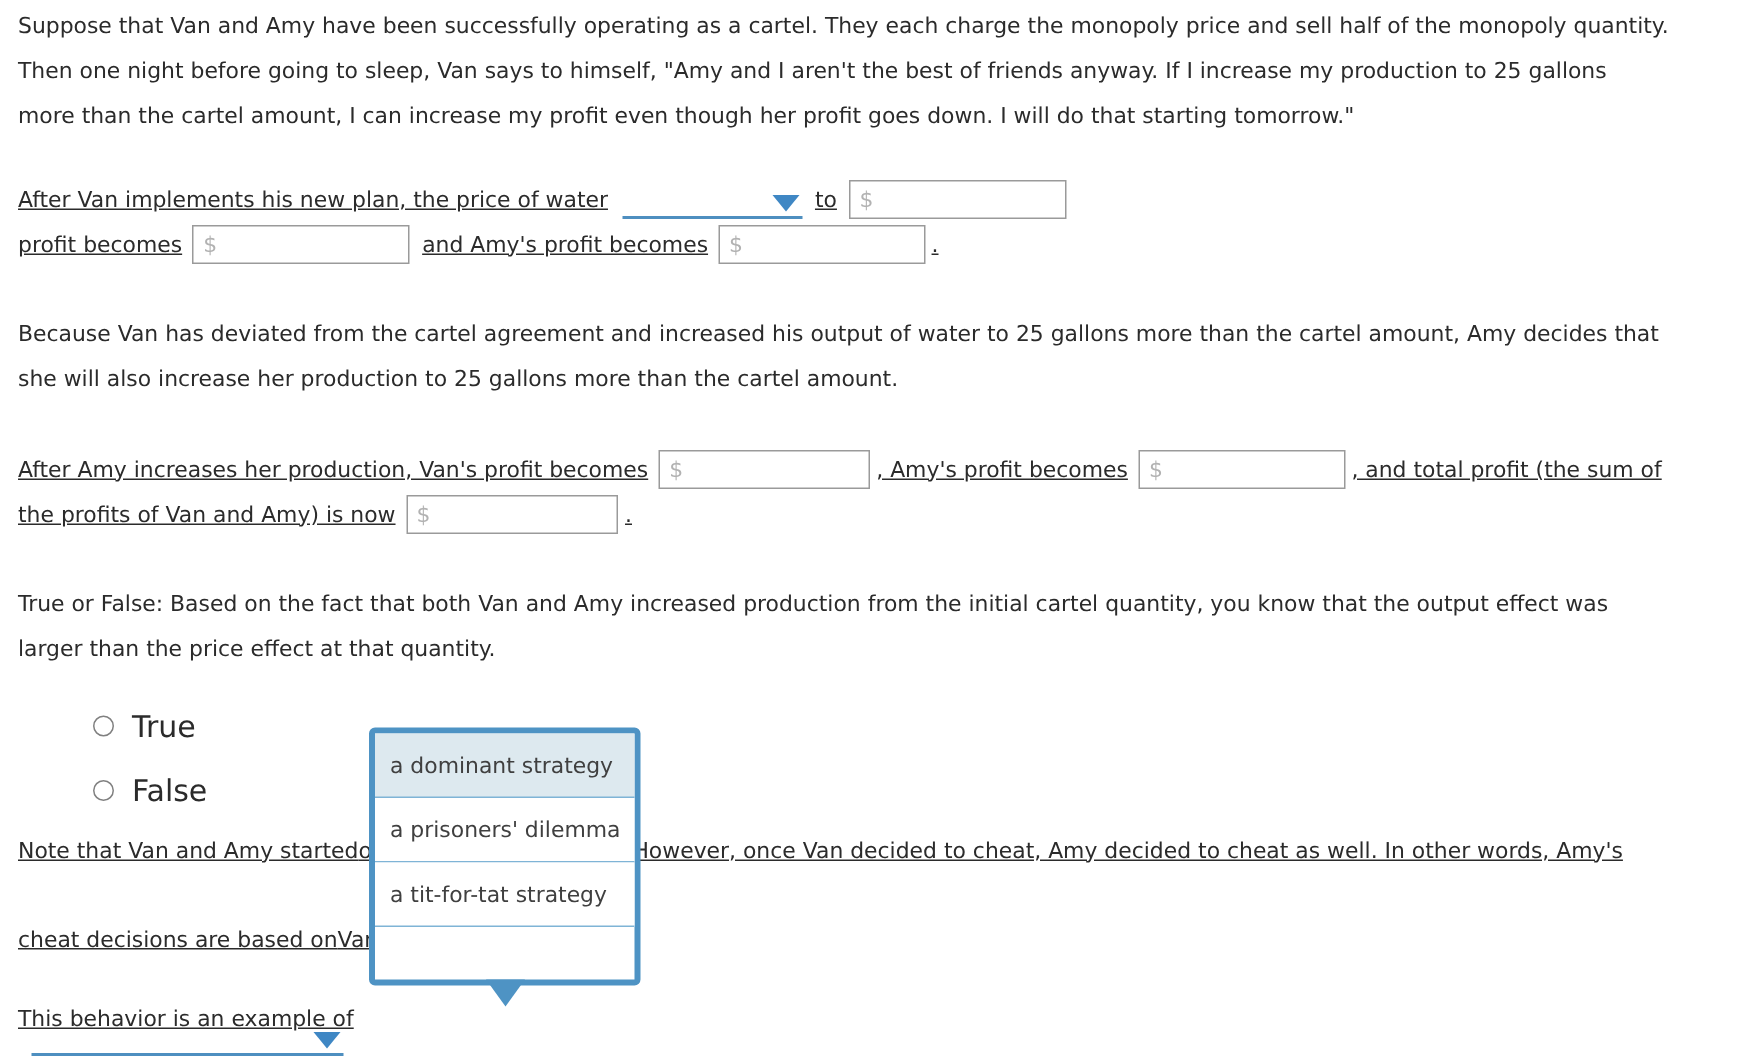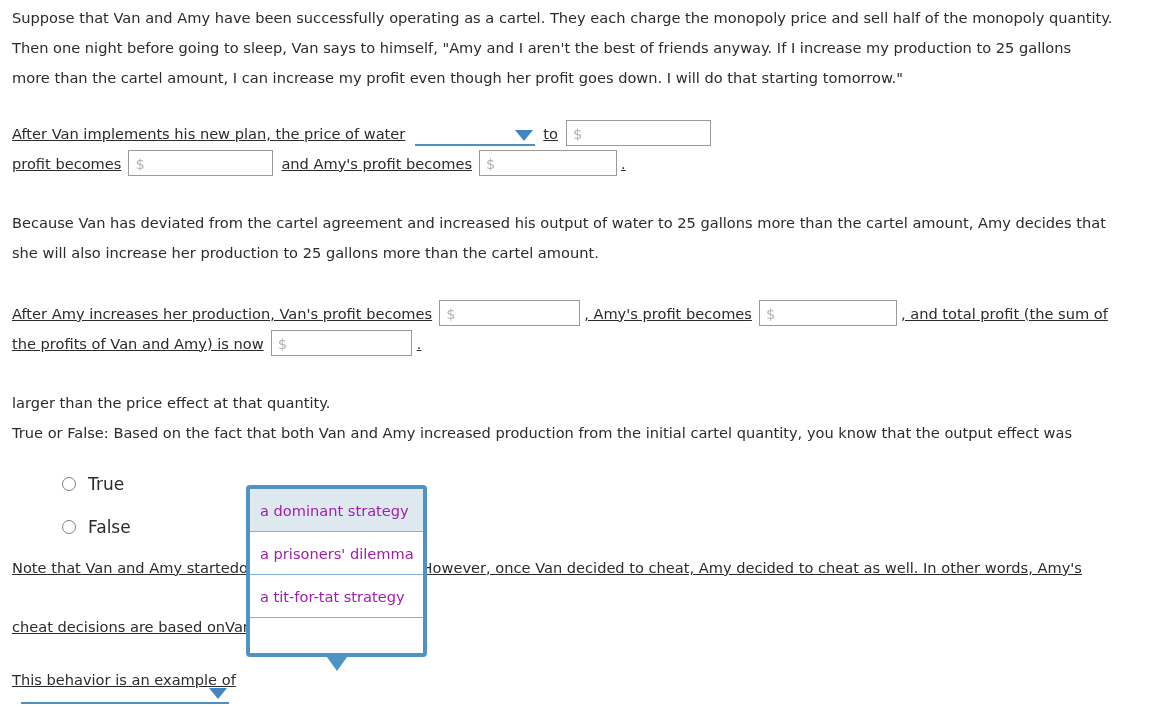--- a/index.html
+++ b/index.html
@@ -89,40 +89,40 @@
   .radio-circle {
     width: 14px; height: 14px;
     border: 1.4px solid #808080;
     border-radius: 50%;
     background: #fff;
     box-sizing: border-box;
     cursor: pointer;
   }
   .radio-label {
     margin-left: 12px;
-    font-size: 17px;
+    font-size: 20px;
     color: #2b2b2b;
   }
 
   
   .dropdown {
     position: absolute;
     box-sizing: border-box;
     border: 4px solid #4e93c4;
     border-radius: 4px;
     background: #ffffff;
     z-index: 40;
   }
   .dd-item {
     box-sizing: border-box;
     height: 43px;
     line-height: 43px;
     padding: 0 10px;
     font-size: 14.6px;
-    color: #a21caf;
+    color: #404040;
     background: #ffffff;
     border-bottom: 1px solid #7fb4d6;
     cursor: pointer;
     white-space: nowrap;
   }
   .dd-item:last-child { border-bottom: none; }
   .dd-item.sel-hl { background: #dde9ef; }
   .dd-item.center { text-align: center; }
 
   .dd-pointer {
@@ -178,22 +178,22 @@
     <span class="txt">, and total profit (the sum of</span>
   </div>
 
   <div class="row" style="top:328px;">
     <span class="txt">the profits of Van and Amy) is now</span>
     <input class="inp" type="text" style="width: 141px; margin: 0px 5px 0px 7px;" placeholder="$">
     <span class="txt">.</span>
   </div>
 
   <div class="para" style="top:388px;">
+    <span class="ln">True or False: Based on the fact that both Van and Amy increased production from the initial cartel quantity, you know that the output effect was</span>
     <span class="ln">larger than the price effect at that quantity.</span>
-    <span class="ln">True or False: Based on the fact that both Van and Amy increased production from the initial cartel quantity, you know that the output effect was</span>
   </div>
 
   <div class="radio-row" style="left:62px;top:472px;">
     <span class="radio-circle"></span>
     <span class="radio-label">True</span>
   </div>
   <div class="radio-row" style="left:62px;top:515px;">
     <span class="radio-circle"></span>
     <span class="radio-label">False</span>
   </div>

